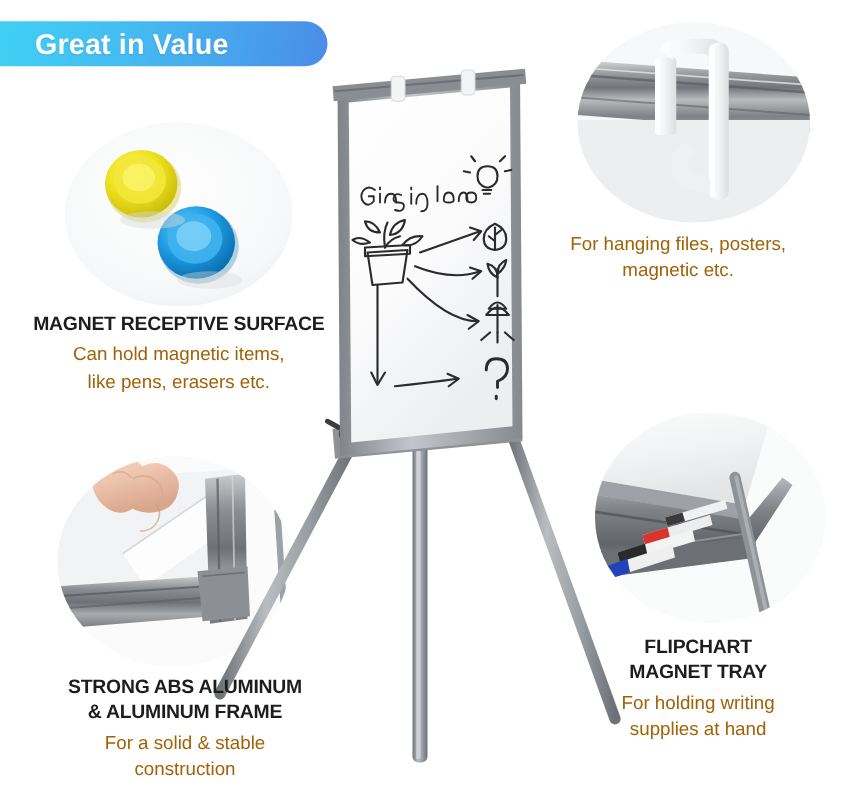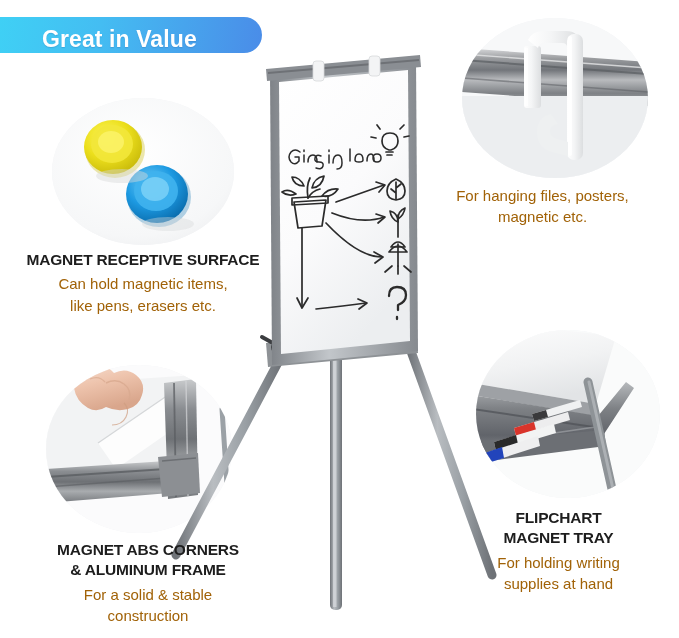--- a/index.html
+++ b/index.html
@@ -11,22 +11,22 @@
     overflow:hidden;
   }
   .page { position:relative; width:679px; height:638px; background:#fff; }
 
   
   .banner {
     position:absolute; left:0; top:17px;
     width:262px; height:36px;
     background:linear-gradient(100deg,#3fd0f5 0%, #44bdf2 38%, #4a8ce8 100%);
     border-radius:0 19px 19px 0;
-    display:flex; align-items:flex-end;
-    padding-left:42px;
+    display:flex; align-items:center;
+    padding-left:28px;
   }
   .banner-text {
     color:#ffffff;
     font-size:23px;
     font-weight:bold;
     letter-spacing:0.1px;
     text-shadow:0 1px 1px rgba(40,90,150,0.25);
     white-space:nowrap;
   }
 
@@ -351,21 +351,21 @@
     <div class="desc first">Can hold magnetic items,</div>
     <div class="desc">like pens, erasers etc.</div>
   </div>
 
   <div class="feat" id="feat-hooks">
     <div class="desc first">For hanging files, posters,</div>
     <div class="desc">magnetic etc.</div>
   </div>
 
   <div class="feat" id="feat-corners">
-    <div class="title">MAGNET ABS CORNERS</div>
+    <div class="title">STRONG ABS ALUMINUM</div>
     <div class="title">&amp; ALUMINUM FRAME</div>
     <div class="desc first">For a solid &amp; stable</div>
     <div class="desc">construction</div>
   </div>
 
   <div class="feat" id="feat-tray">
     <div class="title">FLIPCHART</div>
     <div class="title">MAGNET TRAY</div>
     <div class="desc first">For holding writing</div>
     <div class="desc">supplies at hand</div>

